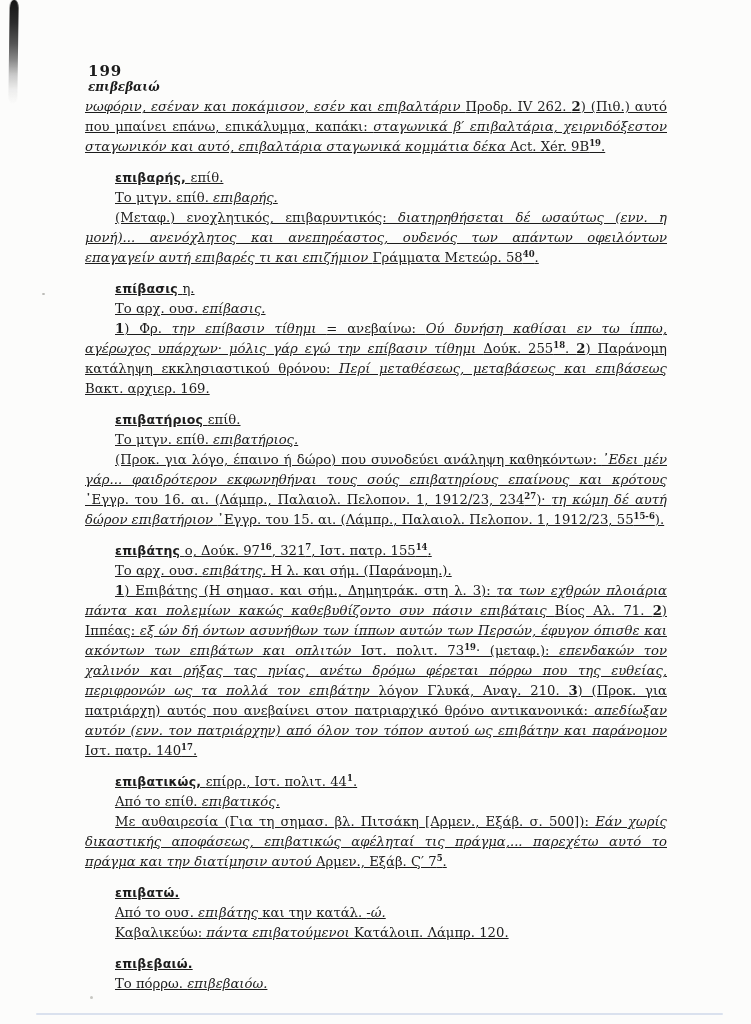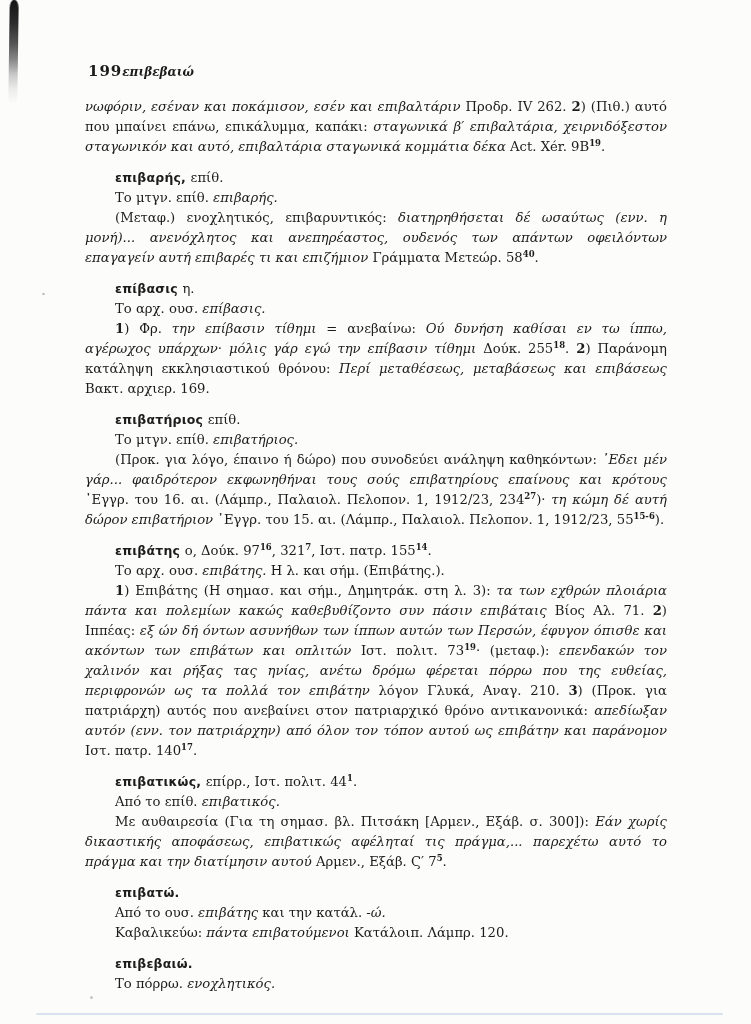--- a/index.html
+++ b/index.html
@@ -28,35 +28,35 @@
   }
   .artifact-speck1{position:absolute;left:42px;top:293px;width:3px;height:2px;background:#b9b9b4;border-radius:50%;}
   .artifact-speck2{position:absolute;left:90px;top:996px;width:3px;height:3px;background:#c7c7c2;border-radius:50%;}
   .artifact-bottom-line{
     position:absolute;left:36px;right:28px;bottom:9px;height:2px;
     background:#c3cfe6;opacity:.6;border-radius:1px;
   }
   
   .page-header{
     position:absolute;left:88px;right:86px;top:62px;
-    display:flex;align-items:baseline;
+    display:flex;align-items:baseline;flex-direction:column;
   }
   .page-number{
     font-weight:bold;font-size:15px;letter-spacing:1px;
   }
   .running-head{
     font-weight:bold;font-style:italic;font-size:12px;
   }
   
   .text-block{
     position:absolute;left:85px;top:97px;width:582px;
     font-size:13.2px;line-height:20px;
     text-align:justify;
   }
-  .para{margin:0;}
+  .para{margin:0;text-decoration:underline;}
   .para.indent{text-indent:30px;}
   .para.gap{margin-top:11px;}
   .s-r{font-style:normal;}
   .s-i{font-style:italic;}
   .s-b{font-weight:bold;font-style:normal;}
   .s-hw{
     font-family:"DejaVu Sans", sans-serif;
     font-weight:bold;font-style:normal;
     font-size:12.5px;letter-spacing:.2px;margin-top:44px;
   }
@@ -84,24 +84,24 @@
       <p class="para indent gap"><b class="s-hw">επιβαρής, </b><span class="s-r">επίθ.</span></p>
       <p class="para indent"><span class="s-r">Το μτγν. επίθ. </span><i class="s-i">επιβαρής.</i></p>
       <p class="para indent"><span class="s-r">(Μεταφ.) ενοχλητικός, επιβαρυντικός: </span><i class="s-i">διατηρηθήσεται δέ ωσαύτως (ενν. η μονή)... ανενόχλητος και ανεπηρέαστος, ουδενός των απάντων οφειλόντων επαγαγείν αυτή επιβαρές τι και επιζήμιον </i><span class="s-r">Γράμματα Μετεώρ. 58</span><sup class="s-sup">40</sup><span class="s-r">.</span></p>
       <p class="para indent gap"><b class="s-hw">επίβασις </b><span class="s-r">η.</span></p>
       <p class="para indent"><span class="s-r">Το αρχ. ουσ. </span><i class="s-i">επίβασις.</i></p>
       <p class="para indent"><b class="s-b">1</b><span class="s-r">) Φρ. </span><i class="s-i">την επίβασιν τίθημι </i><span class="s-r">= ανεβαίνω: </span><i class="s-i">Ού δυνήση καθίσαι εν τω ίππω, αγέρωχος υπάρχων· μόλις γάρ εγώ την επίβασιν τίθημι </i><span class="s-r">Δούκ. 255</span><sup class="s-sup">18</sup><span class="s-r">.  </span><b class="s-b">2</b><span class="s-r">) Παράνομη κατάληψη εκκλησιαστικού θρόνου: </span><i class="s-i">Περί μεταθέσεως, μεταβάσεως και επιβάσεως </i><span class="s-r">Βακτ. αρχιερ. 169.</span></p>
       <p class="para indent gap"><b class="s-hw">επιβατήριος </b><span class="s-r">επίθ.</span></p>
       <p class="para indent"><span class="s-r">Το μτγν. επίθ. </span><i class="s-i">επιβατήριος.</i></p>
       <p class="para indent"><span class="s-r">(Προκ. για λόγο, έπαινο ή δώρο) που συνοδεύει ανάληψη καθηκόντων: </span><i class="s-i">᾿Εδει μέν γάρ... φαιδρότερον εκφωνηθήναι τους σούς επιβατηρίους επαίνους και κρότους </i><span class="s-r">᾿Εγγρ. του 16. αι. (Λάμπρ., Παλαιολ. Πελοπον. 1, 1912/23, 234</span><sup class="s-sup">27</sup><span class="s-r">)· </span><i class="s-i">τη κώμη δέ αυτή δώρον επιβατήριον </i><span class="s-r">᾿Εγγρ. του 15. αι. (Λάμπρ., Παλαιολ. Πελοπον. 1, 1912/23, 55</span><sup class="s-sup">15-6</sup><span class="s-r">).</span></p>
       <p class="para indent gap"><b class="s-hw">επιβάτης </b><span class="s-r">ο, Δούκ. 97</span><sup class="s-sup">16</sup><span class="s-r">, 321</span><sup class="s-sup">7</sup><span class="s-r">, Ιστ. πατρ. 155</span><sup class="s-sup">14</sup><span class="s-r">.</span></p>
-      <p class="para indent"><span class="s-r">Το αρχ. ουσ. </span><i class="s-i">επιβάτης. </i><span class="s-r">Η λ. και σήμ. (Επιβάτης.).</span></p>
+      <p class="para indent"><span class="s-r">Το αρχ. ουσ. </span><i class="s-i">επιβάτης. </i><span class="s-r">Η λ. και σήμ. (Παράνομη.).</span></p>
       <p class="para indent"><b class="s-b">1</b><span class="s-r">) Επιβάτης (Η σημασ. και σήμ., Δημητράκ. στη λ. 3): </span><i class="s-i">τα των εχθρών πλοιάρια πάντα και πολεμίων  κακώς καθεβυθίζοντο συν πάσιν επιβάταις </i><span class="s-r">Βίος Αλ. 71.  </span><b class="s-b">2</b><span class="s-r">) Ιππέας: </span><i class="s-i">εξ ών δή όντων ασυνήθων των ίππων αυτών των Περσών, έφυγον όπισθε και ακόντων των επιβάτων και οπλιτών </i><span class="s-r">Ιστ. πολιτ. 73</span><sup class="s-sup">19</sup><span class="s-r">·  (μεταφ.): </span><i class="s-i">επενδακών τον χαλινόν και ρήξας τας ηνίας,  ανέτω δρόμω φέρεται πόρρω που της ευθείας,  περιφρονών ως τα πολλά τον επιβάτην </i><span class="s-r">λόγον Γλυκά, Αναγ. 210.  </span><b class="s-b">3</b><span class="s-r">) (Προκ. για πατριάρχη) αυτός που ανεβαίνει στον πατριαρχικό θρόνο αντικανονικά: </span><i class="s-i">απεδίωξαν αυτόν (ενν. τον πατριάρχην) από όλον τον τόπον αυτού ως επιβάτην και παράνομον </i><span class="s-r">Ιστ. πατρ. 140</span><sup class="s-sup">17</sup><span class="s-r">.</span></p>
       <p class="para indent gap"><b class="s-hw">επιβατικώς, </b><span class="s-r">επίρρ., Ιστ. πολιτ. 44</span><sup class="s-sup">1</sup><span class="s-r">.</span></p>
       <p class="para indent"><span class="s-r">Από το επίθ. </span><i class="s-i">επιβατικός.</i></p>
-      <p class="para indent"><span class="s-r">Με αυθαιρεσία (Για τη σημασ. βλ. Πιτσάκη [Αρμεν., Εξάβ. σ. 300]): </span><i class="s-i">Εάν χωρίς δικαστικής αποφάσεως, επιβατικώς αφέληταί τις πράγμα,... παρεχέτω αυτό το πράγμα και την διατίμησιν αυτού </i><span class="s-r">Αρμεν., Εξάβ. Ϛ′ 7</span><sup class="s-sup">5</sup><span class="s-r">.</span></p>
+      <p class="para indent"><span class="s-r">Με αυθαιρεσία (Για τη σημασ. βλ. Πιτσάκη [Αρμεν., Εξάβ. σ. 500]): </span><i class="s-i">Εάν χωρίς δικαστικής αποφάσεως, επιβατικώς αφέληταί τις πράγμα,... παρεχέτω αυτό το πράγμα και την διατίμησιν αυτού </i><span class="s-r">Αρμεν., Εξάβ. Ϛ′ 7</span><sup class="s-sup">5</sup><span class="s-r">.</span></p>
       <p class="para indent gap"><b class="s-hw">επιβατώ.</b></p>
       <p class="para indent"><span class="s-r">Από το ουσ. </span><i class="s-i">επιβάτης </i><span class="s-r">και την κατάλ. </span><i class="s-i">-ώ.</i></p>
       <p class="para indent"><span class="s-r">Καβαλικεύω: </span><i class="s-i">πάντα επιβατούμενοι </i><span class="s-r">Κατάλοιπ. Λάμπρ. 120.</span></p>
       <p class="para indent gap"><b class="s-hw">επιβεβαιώ.</b></p>
-      <p class="para indent"><span class="s-r">Το πόρρω. </span><i class="s-i">ενοχλητικός.</i></p>
+      <p class="para indent"><span class="s-r">Το πόρρω. </span><i class="s-i">επιβεβαιόω.</i></p>
     </div>
 </div>
 
 </body></html>

